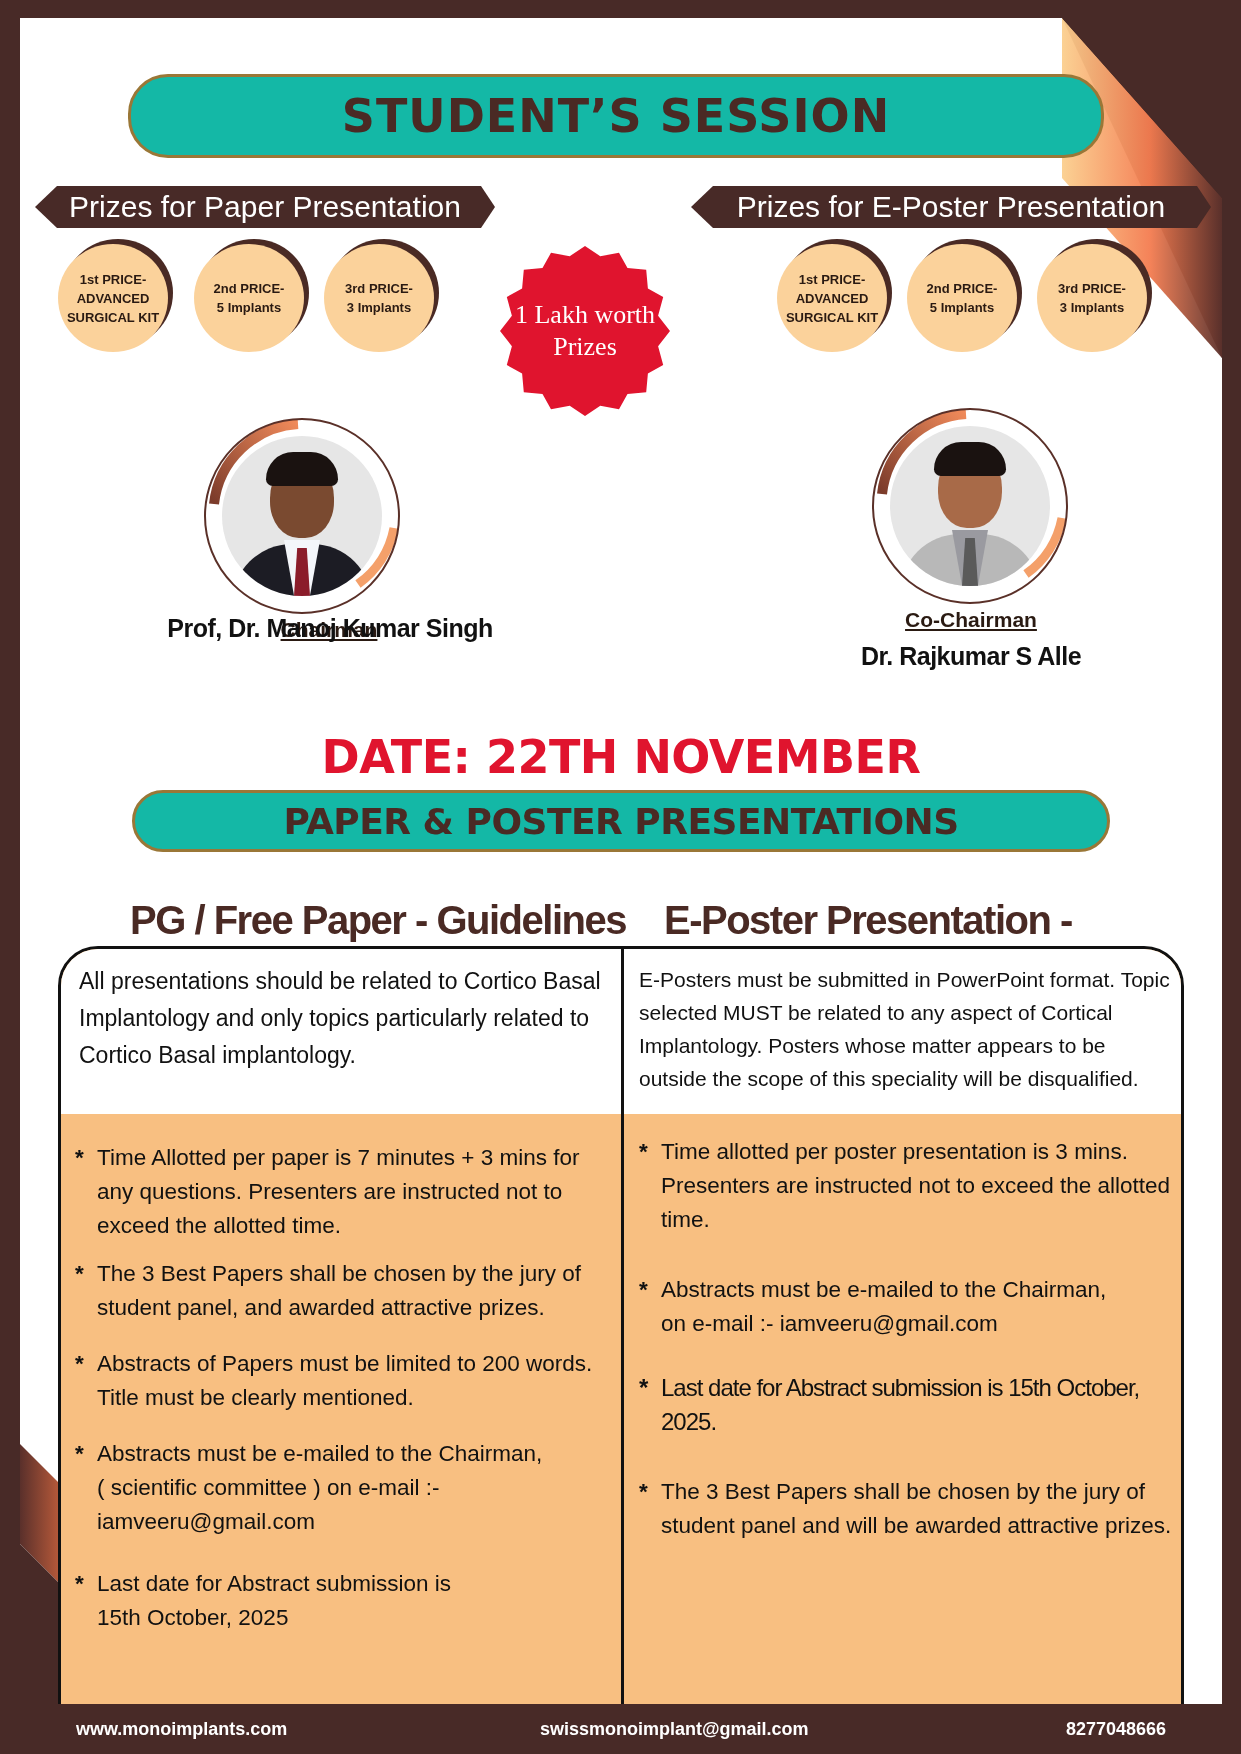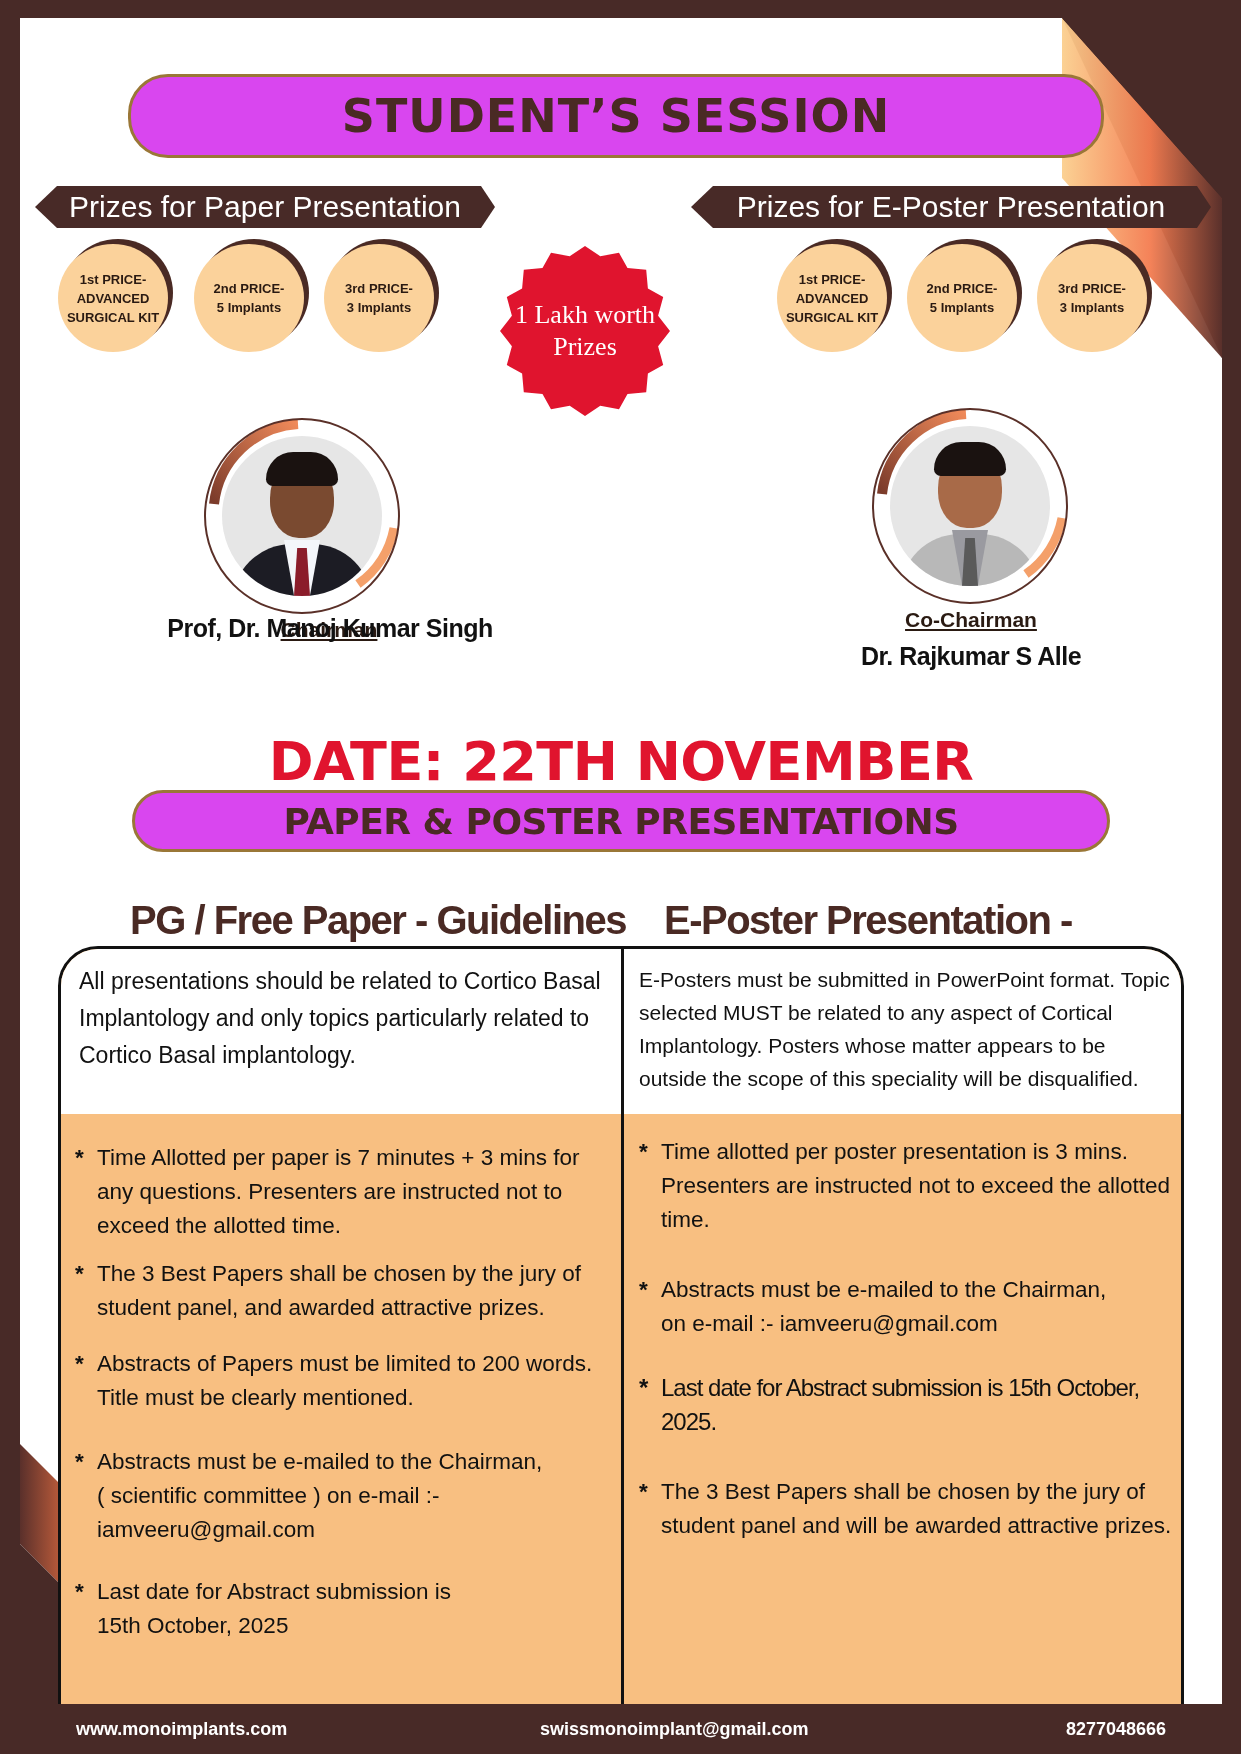--- a/index.html
+++ b/index.html
@@ -2,21 +2,21 @@
 <html><head>
 <meta charset="utf-8">
 <style>
   * { box-sizing: border-box; margin: 0; padding: 0; }
   body { width: 1241px; height: 1754px; background: #482a27; font-family: "Liberation Sans", sans-serif; position: relative; overflow: hidden; }
   .page { position: absolute; left: 20px; top: 18px; width: 1202px; height: 1686px; background: #ffffff; overflow: hidden; }
   
   .corner-tr { position: absolute; right: 0; top: 0; width: 200px; height: 340px; }
   .corner-bl { position: absolute; left: 0; bottom: 0; width: 260px; height: 300px; }
 
-  .pill { position: absolute; background: #d946ef; border: 3px solid #9a7737; border-radius: 40px; display: flex; align-items: center; justify-content: center; color: #4a2a24; font-family: "DejaVu Sans", sans-serif; font-weight: bold; }
+  .pill { position: absolute; background: #14b8a6; border: 3px solid #9a7737; border-radius: 40px; display: flex; align-items: center; justify-content: center; color: #4a2a24; font-family: "DejaVu Sans", sans-serif; font-weight: bold; }
   .title-pill { left: 108px; top: 56px; width: 976px; height: 84px; font-size: 46px; letter-spacing: 1px; }
   .sub-pill { left: 112px; top: 772px; width: 978px; height: 62px; font-size: 36px; letter-spacing: -0.5px; }
 
   .ribbon { position: absolute; height: 42px; background: #482a27; color: #fff; font-size: 30px; display: flex; align-items: center; justify-content: center; clip-path: polygon(22px 0, calc(100% - 14px) 0, 100% 50%, calc(100% - 14px) 100%, 22px 100%, 0 50%); font-family: "Liberation Sans", sans-serif; }
   .ribbon-left { left: 15px; top: 168px; width: 460px; }
   .ribbon-right { left: 671px; top: 168px; width: 520px; text-align: center; }
 
   .prize { position: absolute; width: 110px; height: 108px; border-radius: 50%; background: #fbd29b; box-shadow: 5px -5px 0 0 #4a2a24; display: flex; align-items: center; justify-content: center; text-align: center; font-size: 13px; font-weight: bold; line-height: 19px; color: #2a1a12; }
 
   .seal { position: absolute; left: 480px; top: 228px; width: 170px; height: 170px; background: #e0142e; color: #fff; font-family: "Liberation Serif", serif; font-size: 26px; line-height: 32px; display: flex; align-items: center; justify-content: center; text-align: center; clip-path: polygon(50% 0%,59% 6%,70% 4%,75% 13%,86% 14%,87% 25%,96% 30%,93% 41%,100% 50%,93% 59%,96% 70%,87% 75%,86% 86%,75% 87%,70% 96%,59% 94%,50% 100%,41% 94%,30% 96%,25% 87%,14% 86%,13% 75%,4% 70%,7% 59%,0% 50%,7% 41%,4% 30%,13% 25%,14% 14%,25% 13%,30% 4%,41% 6%); }
@@ -26,21 +26,21 @@
   .portrait .photo { position: absolute; left: 18px; top: 18px; width: 160px; height: 160px; border-radius: 50%; background: #e6e6e6; overflow: hidden; }
   .head { position: absolute; left: 48px; top: 22px; width: 64px; height: 80px; border-radius: 50% 50% 45% 45%; background: #7a4a30; }
   .hair { position: absolute; left: 44px; top: 16px; width: 72px; height: 34px; border-radius: 40px 40px 10px 10px; background: #1a1210; }
   .suit { position: absolute; left: 10px; top: 108px; width: 140px; height: 70px; border-radius: 60px 60px 0 0; }
   .shirt { position: absolute; left: 62px; top: 104px; width: 36px; height: 60px; background: #f4f6fa; clip-path: polygon(0 0,100% 0,70% 100%,30% 100%); }
   .tie { position: absolute; left: 72px; top: 112px; width: 16px; height: 48px; background: #8b1c2a; clip-path: polygon(20% 0,80% 0,100% 100%,0 100%); }
 
   .role { position: absolute; font-size: 21px; font-weight: bold; text-decoration: underline; color: #2a1a12; text-align: center; }
   .person-name { position: absolute; font-size: 25px; font-weight: bold; color: #111; text-align: center; letter-spacing: -0.5px; }
 
-  .date { position: absolute; left: 0; width: 1202px; top: 712px; text-align: center; color: #e0142e; font-size: 54px; font-weight: bold; font-family: "DejaVu Sans", sans-serif; letter-spacing: -0.5px; }
+  .date { position: absolute; left: 0; width: 1202px; top: 712px; text-align: center; color: #e0142e; font-size: 46px; font-weight: bold; font-family: "DejaVu Sans", sans-serif; letter-spacing: -0.5px; }
 
   .col-heading { position: absolute; top: 880px; font-size: 40px; font-weight: bold; color: #4a2a24; letter-spacing: -1.5px; }
 
   .box { position: absolute; left: 38px; top: 928px; width: 1126px; height: 810px; border: 3px solid #111; border-radius: 40px; overflow: hidden; background: #f8bf81; }
   .box .top-white { position: absolute; left: 0; top: 0; width: 100%; height: 165px; background: #ffffff; }
   .box .divider { position: absolute; left: 560px; top: 0; width: 3px; height: 100%; background: #111; }
   .col { position: absolute; color: #111; font-size: 22.5px; line-height: 34px; }
   .intro-l { left: 18px; top: 14px; width: 530px; font-size: 23px; line-height: 37px; }
   .intro-r { left: 578px; top: 14px; width: 535px; font-size: 21px; line-height: 33px; }
   .bullets { list-style: none; }
@@ -166,21 +166,21 @@
   <div class="box">
     <div class="top-white"></div>
     <div class="divider"></div>
 
     <div class="col intro-l">All presentations should be related to Cortico Basal Implantology and only topics particularly related to Cortico Basal implantology.</div>
     <div class="col intro-r">E-Posters must be submitted in PowerPoint format. Topic selected MUST be related to any aspect of Cortical Implantology. Posters whose matter appears to be outside the scope of this speciality will be disqualified.</div>
 
     <ul class="col bl bullets">
       <li style="margin-bottom:14px;">Time Allotted per paper is 7 minutes + 3 mins for any questions. Presenters are instructed not to exceed the allotted time.</li>
       <li style="margin-bottom:22px;">The 3 Best Papers shall be chosen by the jury of student panel, and awarded attractive prizes.</li>
-      <li style="margin-bottom:30px;">Abstracts of Papers must be limited to 200 words. Title must be clearly mentioned.</li>
+      <li style="margin-bottom:22px;">Abstracts of Papers must be limited to 200 words. Title must be clearly mentioned.</li>
       <li style="margin-bottom:28px; width:480px;">Abstracts must be e-mailed to the Chairman, ( scientific committee ) on e-mail :- iamveeru@gmail.com</li>
       <li style="width:400px;">Last date for Abstract submission is 15th October, 2025</li>
     </ul>
 
     <ul class="col br bullets">
       <li style="margin-bottom:36px;">Time allotted per poster presentation is 3 mins. Presenters are instructed not to exceed the allotted time.</li>
       <li style="margin-bottom:30px; width:480px;">Abstracts must be e-mailed to the Chairman, on e-mail :- iamveeru@gmail.com</li>
       <li style="margin-bottom:36px; letter-spacing:-1px; font-size:24px;">Last date for Abstract submission is 15th October, 2025.</li>
       <li>The 3 Best Papers shall be chosen by the jury of student panel and will be awarded attractive prizes.</li>
     </ul>

